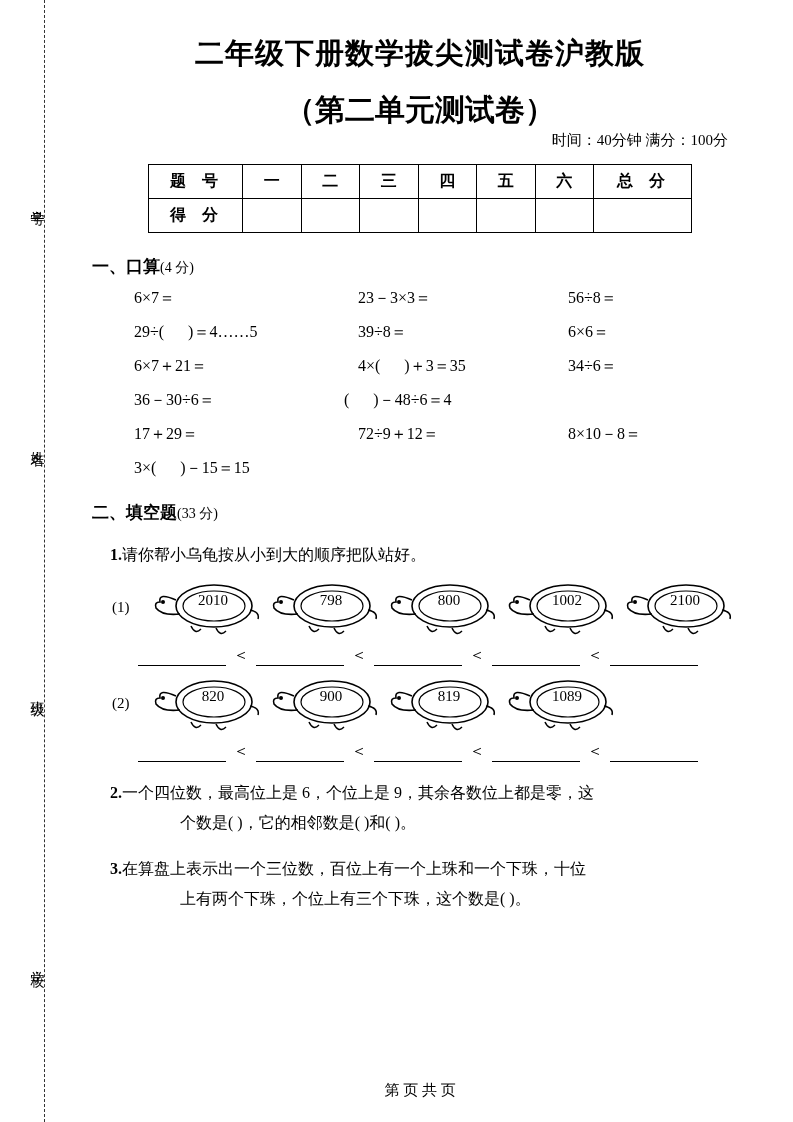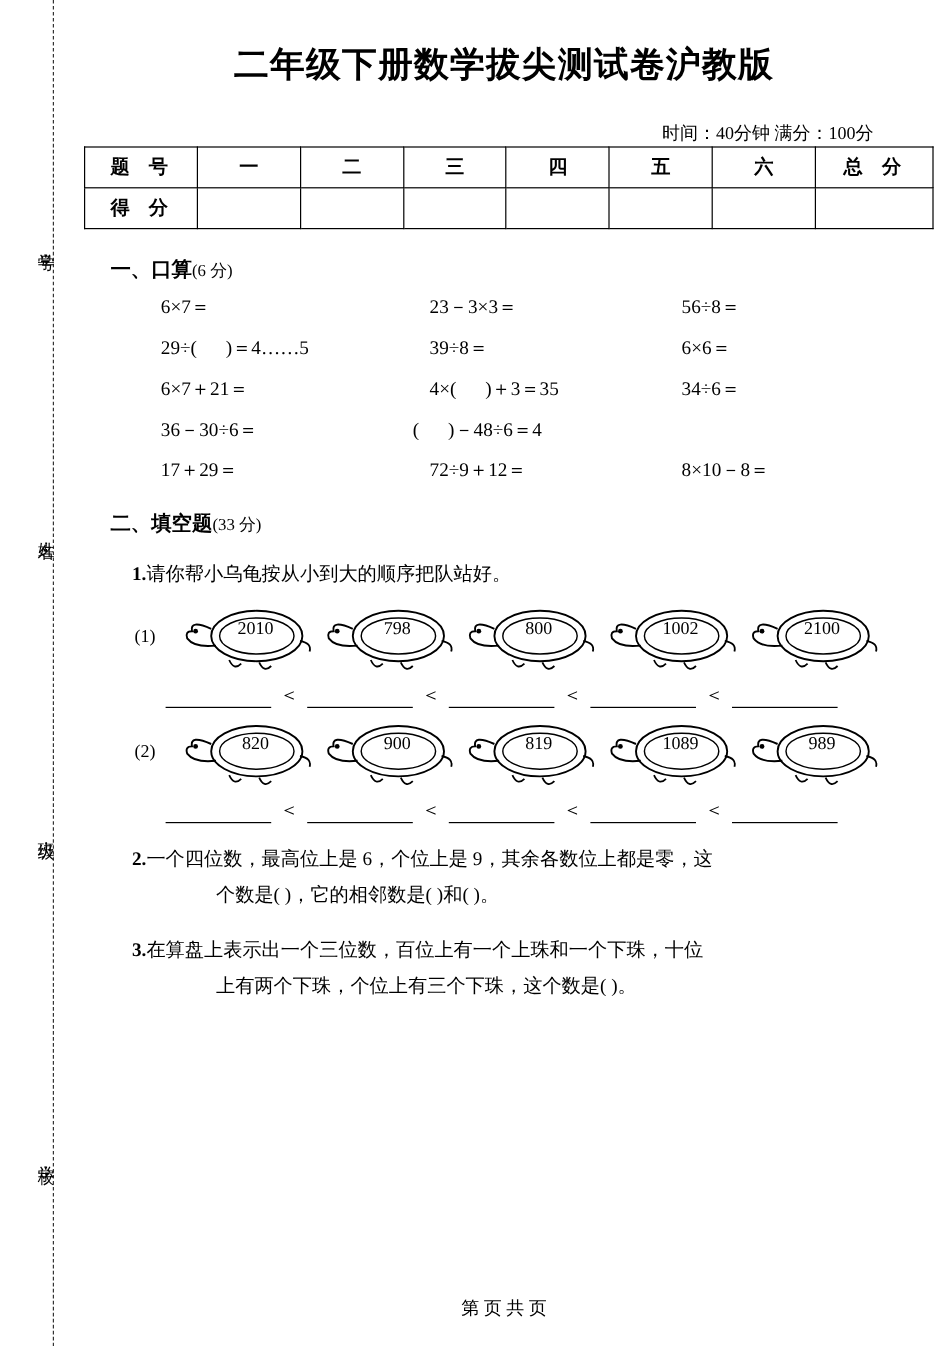--- a/index.html
+++ b/index.html
@@ -72,30 +72,29 @@
     text-align: center;
     font-size: 30px;
     font-weight: bold;
     margin-top: 16px;
     font-family: "DejaVu Sans", sans-serif;
   }
 
   .timing {
     text-align: right;
     font-size: 15px;
-    margin-top: 28px;
     padding-right: 42px;
     font-family: "Liberation Serif", serif;
   }
 
   
   table.score {
     border-collapse: collapse;
-    margin: 1px auto 0 auto;
-    width: 708px;
+    margin: 14px auto 0 auto;
+    width: 544px;
     table-layout: fixed;
     padding-left: 25px;
   }
   table.score td {
     border: 1.5px solid #000;
     height: 31px;
     text-align: center;
     font-size: 16px;
     font-weight: bold;
     font-family: "Liberation Serif", serif;
@@ -220,20 +219,21 @@
 <div class="side-labels">
   <div class="side-label sl1">学号：</div>
   <div class="side-label sl2">姓名：</div>
   <div class="side-label sl3">班级：</div>
   <div class="side-label sl4">学校：</div>
 </div>
 
 <div class="page">
 
   <div class="title">二年级下册数学拔尖测试卷沪教版</div>
+  <div class="subtitle">（第二单元测试卷）</div>
 
   <div class="timing">时间：40分钟  满分：100分</div>
 
   <table class="score">
     <tbody>
         <tr>
       <td class="head col-first">题  号</td>
       <td>一</td>
       <td>二</td>
       <td>三</td>
@@ -249,21 +249,21 @@
       <td></td>
       <td></td>
       <td></td>
       <td></td>
       <td class="col-last"></td>
     </tr>
   </tbody>
     </table>
 
   <div class="sec-title">
-    <span>一、口算</span><span class="pts">(6 分)</span>
+    <span>一、口算</span><span class="pts">(4 分)</span>
   </div>
 
   <div class="calc">
     <div class="calc-row">
       <div class="calc-cell c1">6×7＝</div>
       <div class="calc-cell c2">23－3×3＝</div>
       <div class="calc-cell c3">56÷8＝</div>
     </div>
     <div class="calc-row">
       <div class="calc-cell c1">29÷(      )＝4……5</div>
@@ -277,20 +277,23 @@
     </div>
     <div class="calc-row">
       <div class="calc-cell c2">36－30÷6＝</div>
       <div class="calc-cell c3">(      )－48÷6＝4</div>
     </div>
     <div class="calc-row">
       <div class="calc-cell c1">17＋29＝</div>
       <div class="calc-cell c2">72÷9＋12＝</div>
       <div class="calc-cell c3">8×10－8＝</div>
     </div>
+    <div class="calc-row">
+      <div class="calc-cell c1">3×(      )－15＝15</div>
+    </div>
   </div>
 
   <div class="sec-title">
     <span>二、填空题</span><span class="pts">(33 分)</span>
   </div>
 
   <div class="q">
     <span class="num">1.</span><span>请你帮小乌龟按从小到大的顺序把队站好。</span>
   </div>
 
@@ -412,32 +415,20 @@
       <svg width="118" height="62" viewBox="0 0 118 62">
         <ellipse cx="68" cy="30" rx="38" ry="21" fill="none" stroke="#000" stroke-width="1.6"></ellipse>
         <ellipse cx="68" cy="30" rx="31" ry="15" fill="none" stroke="#000" stroke-width="1.2"></ellipse>
         <path d="M30 24 Q12 16 14 26 Q8 26 10 32 Q16 40 34 38" fill="none" stroke="#000" stroke-width="1.6"></path>
         <circle cx="17" cy="26" r="2" fill="#000"></circle>
         <path d="M45 50 q4 9 10 3" fill="none" stroke="#000" stroke-width="1.5"></path>
         <path d="M70 52 q4 9 10 3" fill="none" stroke="#000" stroke-width="1.5"></path>
         <path d="M104 34 q10 2 8 9" fill="none" stroke="#000" stroke-width="1.5"></path>
       </svg>
       <div class="numlabel">1089</div>
-    </div>
-    <div class="turtle">
-      <svg width="118" height="62" viewBox="0 0 118 62">
-        <ellipse cx="68" cy="30" rx="38" ry="21" fill="none" stroke="#000" stroke-width="1.6"></ellipse>
-        <ellipse cx="68" cy="30" rx="31" ry="15" fill="none" stroke="#000" stroke-width="1.2"></ellipse>
-        <path d="M30 24 Q12 16 14 26 Q8 26 10 32 Q16 40 34 38" fill="none" stroke="#000" stroke-width="1.6"></path>
-        <circle cx="17" cy="26" r="2" fill="#000"></circle>
-        <path d="M45 50 q4 9 10 3" fill="none" stroke="#000" stroke-width="1.5"></path>
-        <path d="M70 52 q4 9 10 3" fill="none" stroke="#000" stroke-width="1.5"></path>
-        <path d="M104 34 q10 2 8 9" fill="none" stroke="#000" stroke-width="1.5"></path>
-      </svg>
-      <div class="numlabel">989</div>
     </div>
   </div>
 
   <div class="answer-row">
     <div class="blankline"></div>
     <div class="ltsign">＜</div>
     <div class="blankline"></div>
     <div class="ltsign">＜</div>
     <div class="blankline"></div>
     <div class="ltsign">＜</div>

